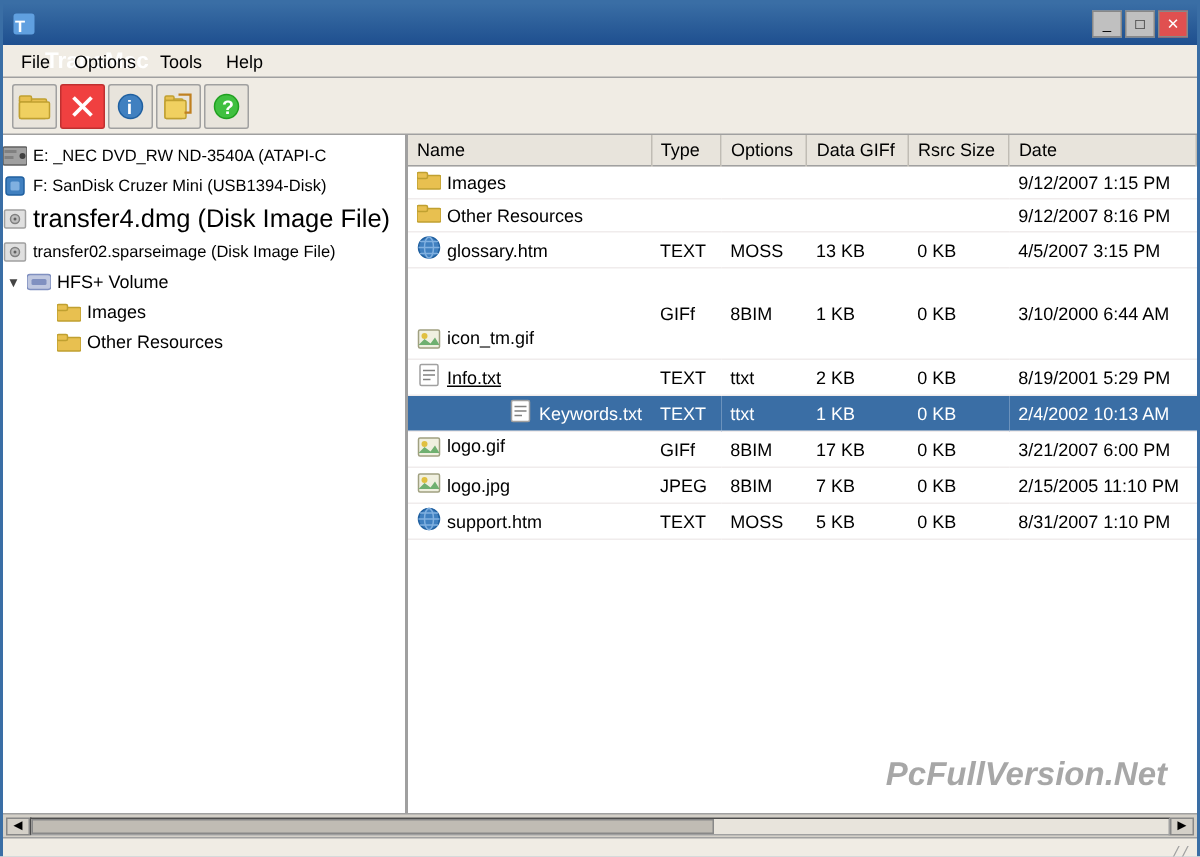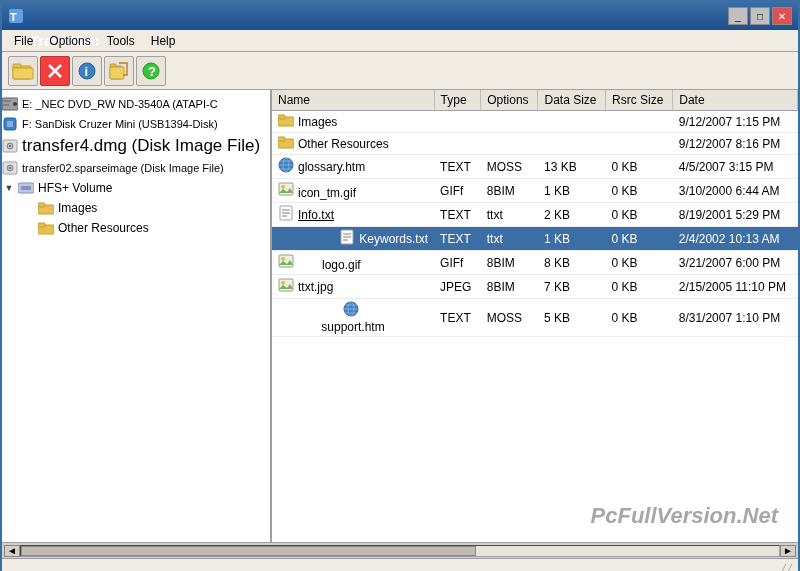--- a/index.html
+++ b/index.html
@@ -382,21 +382,21 @@
 
     </div>
 
     <div class="right-panel">
       <table class="file-table">
         <thead>
           <tr>
             <th style="width:200px;">Name</th>
             <th style="width:50px;">Type</th>
             <th style="width:60px;">Options</th>
-            <th style="width:70px;">Data Size</th>
+            <th style="width:70px;">Data GIFf</th>
             <th style="width:70px;">Rsrc Size</th>
             <th style="width:130px;">Date</th>
           </tr>
         </thead>
         <tbody id="file-table-body">
         <tr>
               <td>
                 <div style="display:flex;align-items:center;">
                   <span style="margin-right:4px;"><svg width="16" height="14" viewBox="0 0 16 14">
                       <rect x="0" y="4" width="16" height="9" rx="1" fill="#e8c050" stroke="#c0a030"></rect>
@@ -441,21 +441,21 @@
                 </div>
               </td>
               <td>TEXT</td>
               <td>MOSS</td>
               <td>13 KB</td>
               <td>0 KB</td>
               <td>4/5/2007 3:15 PM</td>
             </tr>
             <tr>
               <td>
-                <div style="display:flex;align-items:flex-end;">
+                <div style="display:flex;align-items:flex-start;margin-top:37px;">
                   <span style="margin-right:4px;"><svg width="16" height="16" viewBox="0 0 16 16">
                       <rect x="1" y="2" width="14" height="12" rx="1" fill="#f0f0e0" stroke="#a0a080"></rect>
                       <circle cx="5" cy="6" r="2" fill="#e0c040"></circle>
                       <polyline points="1,12 5,8 9,11 12,7 15,12" fill="#70b070" stroke="none"></polyline>
                     </svg></span>
                   <span>icon_tm.gif</span>
                 </div>
               </td>
               <td>GIFf</td>
               <td>8BIM</td>
@@ -494,55 +494,55 @@
                 </div>
               </td>
               <td>TEXT</td>
               <td>ttxt</td>
               <td>1 KB</td>
               <td>0 KB</td>
               <td>2/4/2002 10:13 AM</td>
             </tr>
             <tr>
               <td>
-                <div style="display:flex;align-items:flex-end;gap:24px;">
+                <div style="display:flex;align-items:flex-start;">
                   <span style="margin-right:4px;"><svg width="16" height="16" viewBox="0 0 16 16">
                       <rect x="1" y="2" width="14" height="12" rx="1" fill="#f0f0e0" stroke="#a0a080"></rect>
                       <circle cx="5" cy="6" r="2" fill="#e0c040"></circle>
                       <polyline points="1,12 5,8 9,11 12,7 15,12" fill="#70b070" stroke="none"></polyline>
                     </svg></span>
                   <span>logo.gif</span>
                 </div>
               </td>
               <td>GIFf</td>
               <td>8BIM</td>
-              <td>8 KB</td>
+              <td>17 KB</td>
               <td>0 KB</td>
               <td>3/21/2007 6:00 PM</td>
             </tr>
             <tr>
               <td>
                 <div style="display:flex;align-items:center;">
                   <span style="margin-right:4px;"><svg width="16" height="16" viewBox="0 0 16 16">
                       <rect x="1" y="2" width="14" height="12" rx="1" fill="#f0f0e0" stroke="#a0a080"></rect>
                       <circle cx="5" cy="6" r="2" fill="#e0c040"></circle>
                       <polyline points="1,12 5,8 9,11 12,7 15,12" fill="#70b070" stroke="none"></polyline>
                     </svg></span>
-                  <span>ttxt.jpg</span>
+                  <span>logo.jpg</span>
                 </div>
               </td>
               <td>JPEG</td>
               <td>8BIM</td>
               <td>7 KB</td>
               <td>0 KB</td>
               <td>2/15/2005 11:10 PM</td>
             </tr>
             <tr>
               <td>
-                <div style="display:flex;align-items:center;flex-direction:column;">
+                <div style="display:flex;align-items:center;">
                   <span style="margin-right:4px;"><svg width="16" height="16" viewBox="0 0 16 16">
                       <circle cx="8" cy="8" r="7" fill="#4080c0" stroke="#2060a0"></circle>
                       <ellipse cx="8" cy="8" rx="3" ry="7" fill="none" stroke="#80b0e0" stroke-width="1"></ellipse>
                       <line x1="1" y1="8" x2="15" y2="8" stroke="#80b0e0"></line>
                       <line x1="2" y1="4" x2="14" y2="4" stroke="#80b0e0"></line>
                       <line x1="2" y1="12" x2="14" y2="12" stroke="#80b0e0"></line>
                     </svg></span>
                   <span>support.htm</span>
                 </div>
               </td>

